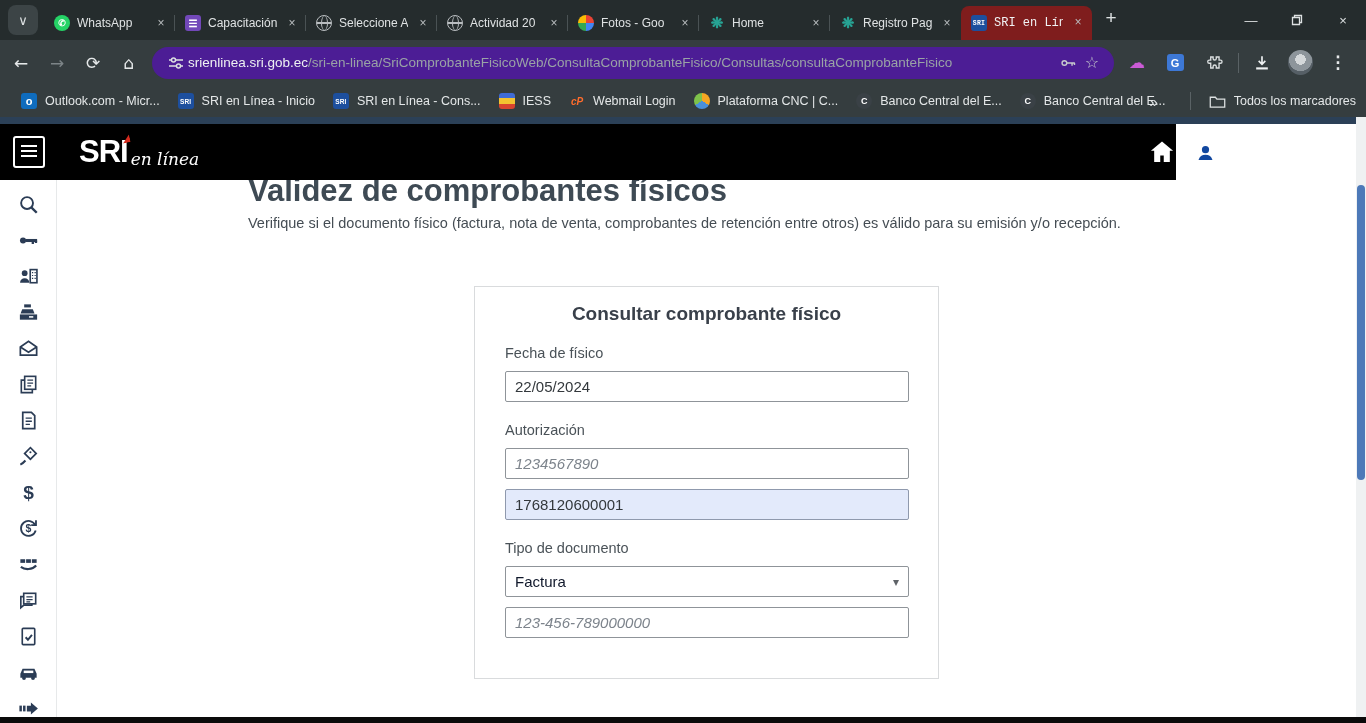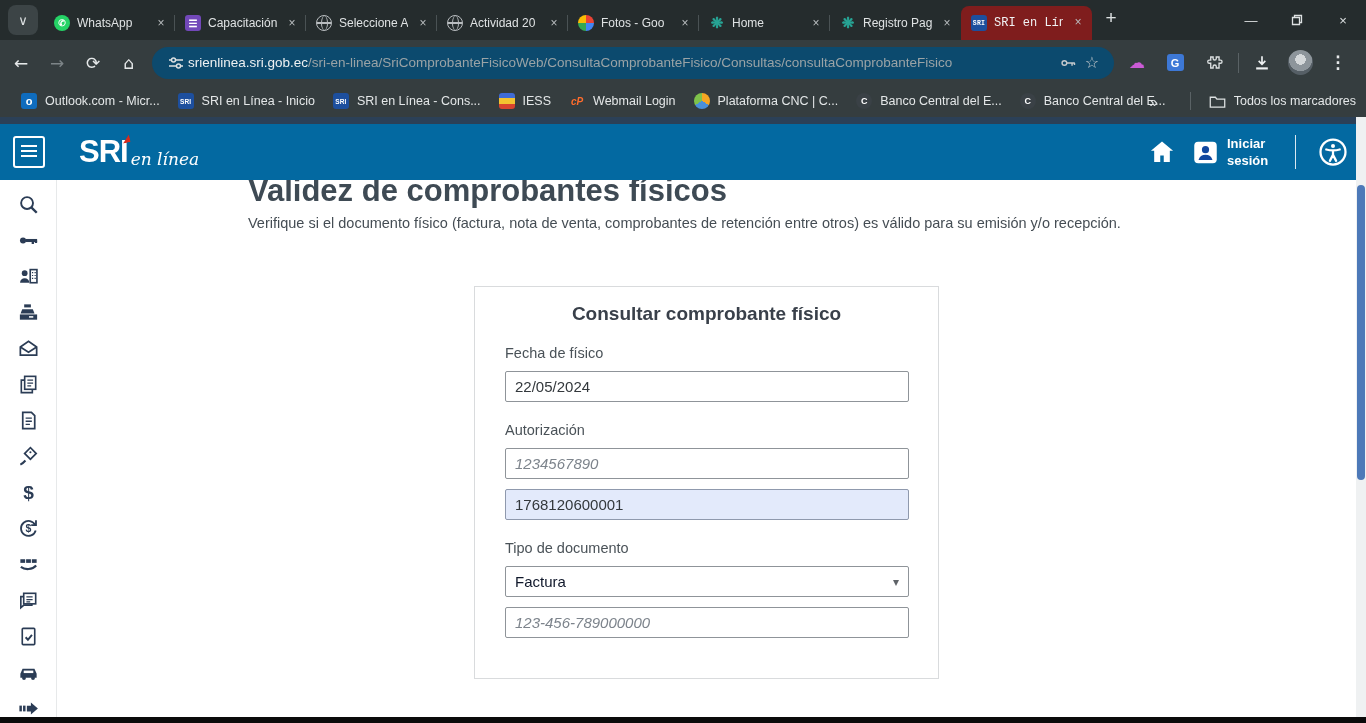--- a/index.html
+++ b/index.html
@@ -40,21 +40,21 @@
   .fv-iess { border-radius:3px; background:linear-gradient(180deg,#3f6bd6 0 34%,#f2c230 34% 67%,#d8432f 67%); }
   .fv-cpanel { color:#ff6c2c; font-style:italic; font-size:10px; }
   .fv-cpanel::before { content:"cP"; }
   .fv-cnc { border-radius:50%; background:conic-gradient(#f5a623 0 120deg,#4a90d9 0 240deg,#7ec24a 0); }
   .fv-globedark { background:#3a4146; border-radius:50%; color:#fff; font-size:9px; font-weight:bold; }
   .fv-globedark::before { content:"C"; }
 
   .toolbar { left:0; top:40px; width:1366px; height:45px; background:#353d3f; display:flex; align-items:center; }
   .navbtn { width:30px; height:30px; display:flex; align-items:center; justify-content:center; color:#e6e9ea; font-size:17px; font-family:"DejaVu Sans",sans-serif; margin-left:6px; flex:none; }
   .navbtn.dim { color:#7c8487; }
-  .urlpill { margin-left:8px; width:962px; height:32px; background:#0c4a6e; border-radius:16px; display:flex; align-items:center; padding:0 10px 0 12px; color:#e8eaed; font-size:13.5px; }
+  .urlpill { margin-left:8px; width:962px; height:32px; background:#4c1d95; border-radius:16px; display:flex; align-items:center; padding:0 10px 0 12px; color:#e8eaed; font-size:13.5px; }
   .url-domain { color:#eef1f2; white-space:nowrap; }
   .url-path { color:#9aa3a6; white-space:nowrap; overflow:hidden; flex:1; }
   .pill-ic { flex:none; display:flex; align-items:center; justify-content:center; width:24px; height:24px; }
   .star::before { content:"☆"; color:#c6cacd; font-size:16px; }
   .ext-cloud::before { content:"☁"; color:#cb5bd6; font-size:16px; font-family:"DejaVu Sans",sans-serif; }
   .ext-translate { width:17px; height:17px; background:#3d78d6; border-radius:3px; color:#fff; font-size:11px; font-weight:bold; display:flex; align-items:center; justify-content:center; }
   .ext-translate::before { content:"G"; }
   .tb-ic { width:30px; height:30px; display:flex; align-items:center; justify-content:center; margin-left:8px; flex:none; }
   .tb-sep { width:1px; height:20px; background:#5a6265; margin-left:10px; flex:none; }
   .avatar { width:25px; height:25px; border-radius:50%; background:radial-gradient(circle at 50% 38%, #d4d8da 0 26%, #8d959b 27% 58%, #565f66 59%); flex:none; }
@@ -63,21 +63,21 @@
   .bookmarksbar { left:0; top:85px; width:1366px; height:32px; background:#353d3f; display:flex; align-items:center; padding-left:12px; color:#e4e7e8; font-size:12.5px; }
   .bm { display:flex; align-items:center; gap:8px; padding:0 9px; height:24px; border-radius:6px; white-space:nowrap; }
   .bm-right { position:absolute; right:10px; top:85px; height:32px; display:flex; align-items:center; gap:8px; color:#e4e7e8; font-size:12.5px; }
   .bm-sep { width:1px; height:18px; background:#5a6265; }
 
   
   .page-strip { left:0; top:117px; width:1356px; height:7px; background:#2b4057; }
   .scroll-track { left:1356px; top:117px; width:10px; height:600px; background:#eff1f2; }
   .scroll-thumb { left:1357px; top:185px; width:8px; height:295px; background:#4d79b8; border-radius:4px; }
 
-  .site-header { left:0; top:124px; width:1356px; height:56px; background:#0369a1; display:flex; align-items:center; }
+  .site-header { left:0; top:124px; width:1176px; height:56px; background:#000000; display:flex; align-items:center; }
   .hamburger { width:32px; height:32px; border:2px solid #fff; border-radius:3px; margin-left:13px; position:relative; flex:none; }
   .hamburger::before { content:""; position:absolute; left:6px; top:7px; width:16px; height:2.4px; background:#fff; box-shadow:0 5px 0 #fff, 0 10px 0 #fff; }
   .srilogo { margin-left:34px; display:flex; align-items:baseline; color:#fff; }
   .srilogo .big { font-size:31px; font-weight:bold; letter-spacing:-1px; position:relative; }
   .srilogo .big::after { content:""; position:absolute; right:-2px; top:1px; width:8px; height:8px; background:#d42b1e; clip-path:polygon(0 100%,100% 0,100% 100%); transform:rotate(-12deg); }
   .srilogo .script { font-family:"DejaVu Serif",serif; font-style:italic; font-size:17px; margin-left:3px; transform:translateY(3px); }
   .hdr-right { position:absolute; right:18px; top:124px; height:56px; display:flex; align-items:center; gap:16px; }
   .hdr-ic { display:flex; align-items:center; justify-content:center; }
   .login { display:flex; align-items:center; gap:8px; }
   .login-label { color:#fff; font-weight:bold; font-size:13px; line-height:17px; width:46px; }

